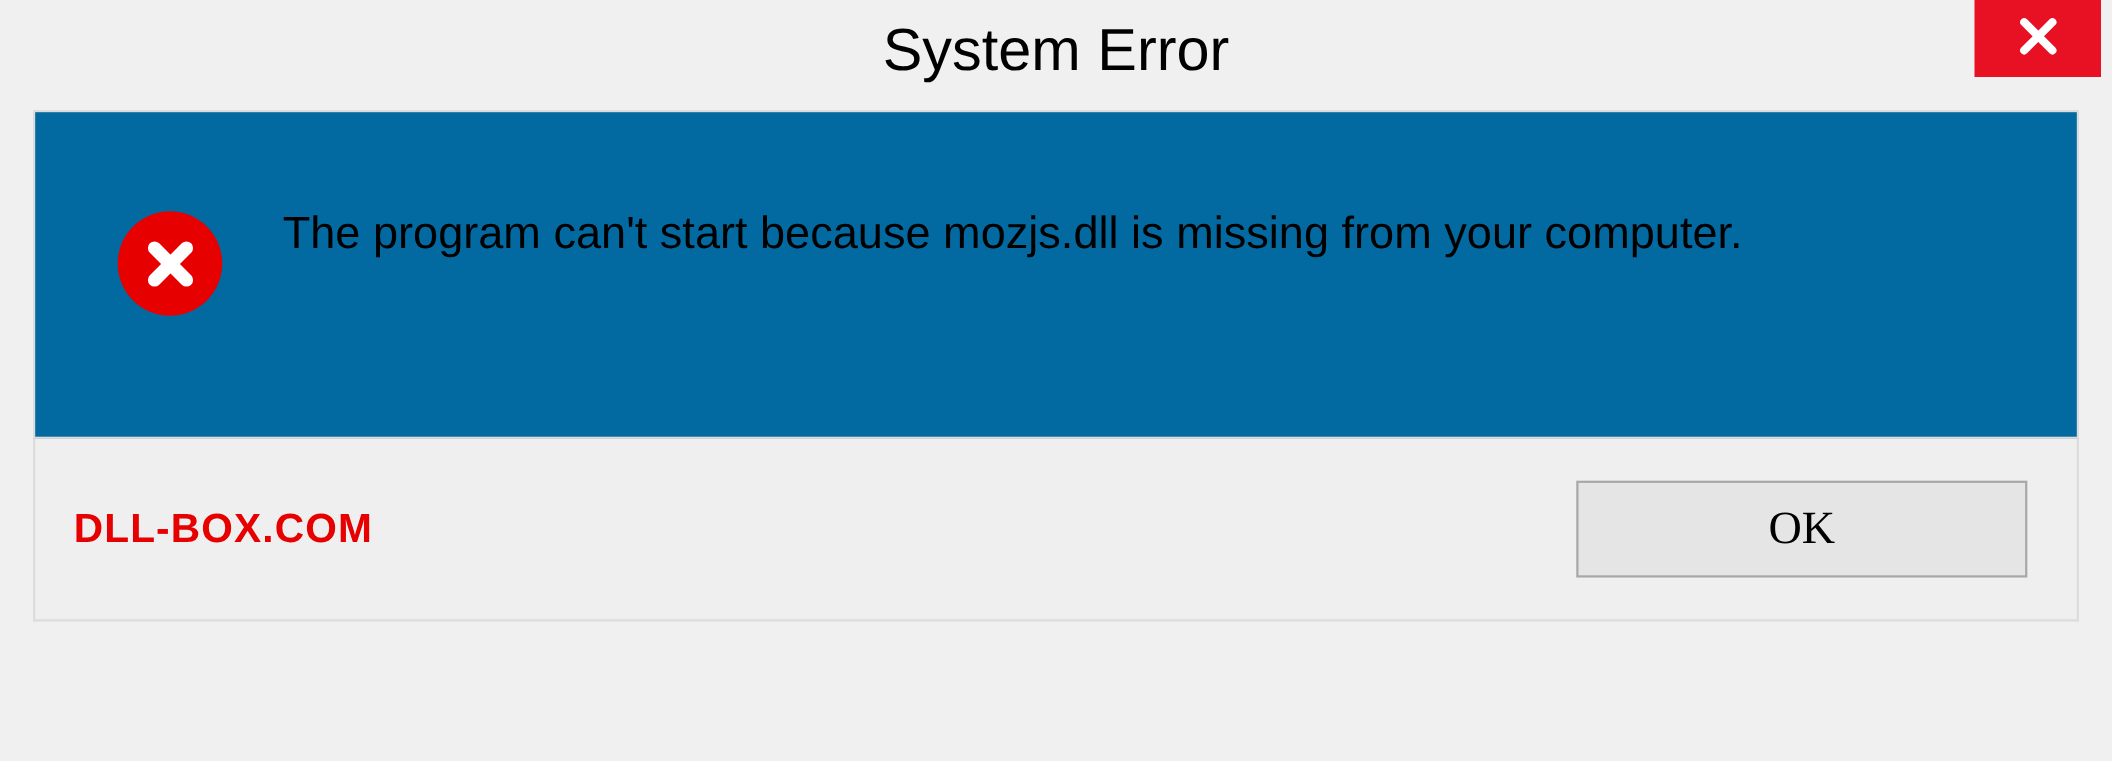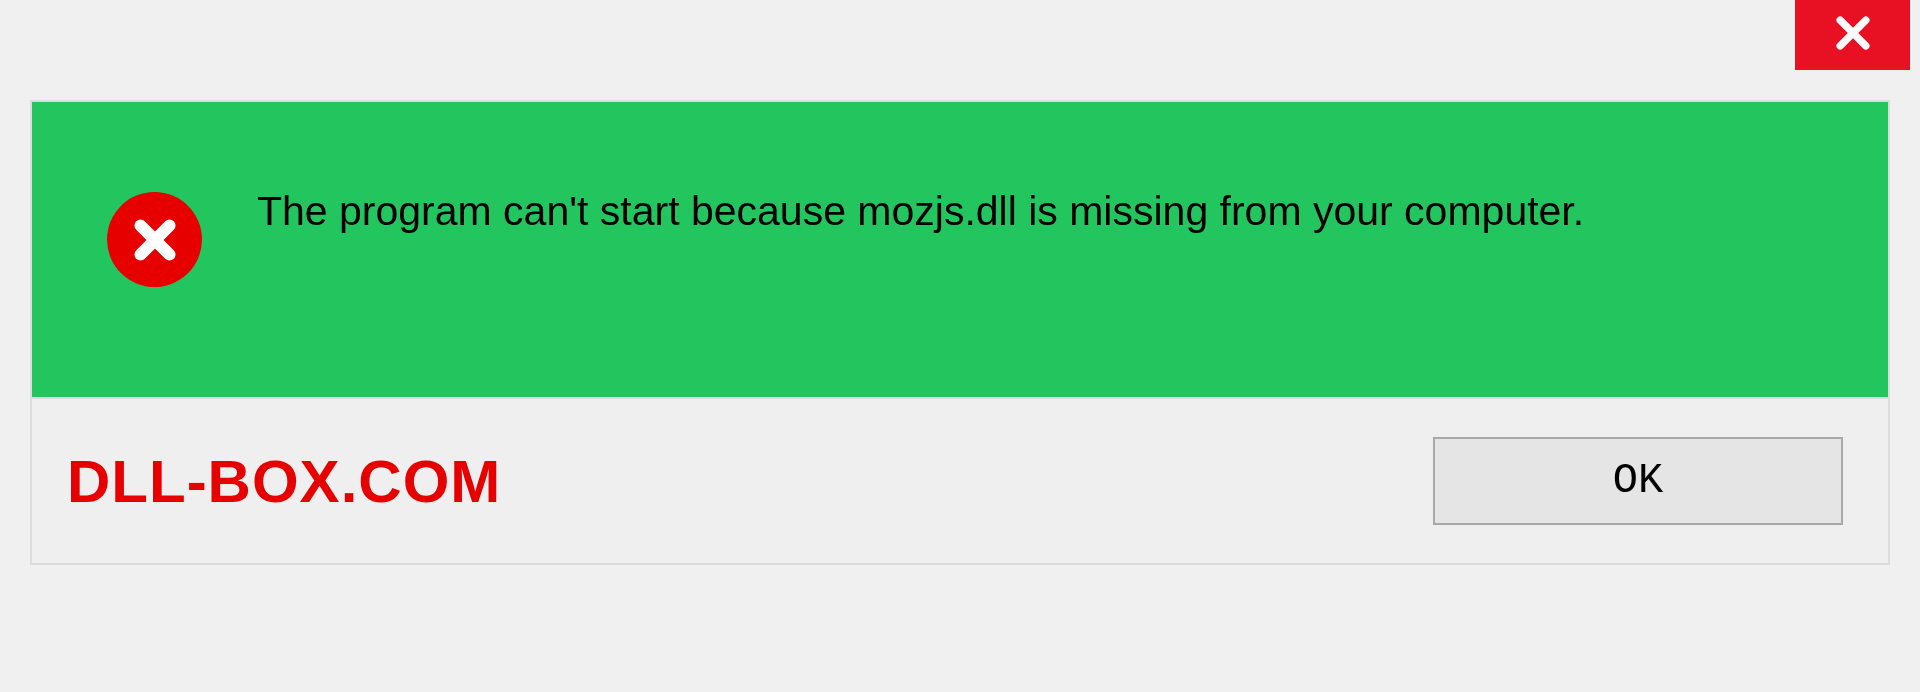--- a/index.html
+++ b/index.html
@@ -40,21 +40,21 @@
       align-items: center;
       justify-content: center;
       cursor: pointer;
     }
     .close-button svg {
       width: 44px;
       height: 44px;
     }
     .content-panel {
       margin: 10px 30px 0 30px;
-      background: #22c55e;
+      background: #0369a1;
       border: 2px solid #dcdcdc;
       padding: 80px 60px 110px 75px;
       display: flex;
       align-items: flex-start;
       gap: 55px;
     }
     .error-icon {
       width: 95px;
       height: 95px;
       border-radius: 50%;
@@ -83,44 +83,45 @@
       padding: 38px 45px 38px 35px;
       display: flex;
       align-items: center;
       justify-content: space-between;
       background: #efefef;
       border-left: 2px solid #dcdcdc;
       border-right: 2px solid #dcdcdc;
       border-bottom: 2px solid #dcdcdc;
     }
     .brand-text {
-      font-size: 60px;
+      font-size: 37px;
       font-weight: 900;
       color: #e60000;
       letter-spacing: 1px;
       font-family: Arial, sans-serif;
     }
     .ok-button {
       width: 410px;
       height: 88px;
       background: #e5e5e5;
       border: 2px solid #a8a8a8;
       font-size: 42px;
       color: #000;
       display: flex;
       align-items: center;
       justify-content: center;
       cursor: pointer;
-      font-family: Liberation Mono, monospace;
+      font-family: Liberation Serif, serif;
     }
   </style>
 </head>
 <body>
 
 <div class="titlebar">
+  <div class="title-text">System Error</div>
   <div class="close-button">
     <span>
       <svg viewBox="0 0 24 24" fill="none" stroke="#ffffff" stroke-width="4" stroke-linecap="round">
         <line x1="5" y1="5" x2="19" y2="19"></line>
         <line x1="19" y1="5" x2="5" y2="19"></line>
       </svg>
     </span>
   </div>
 </div>
 

